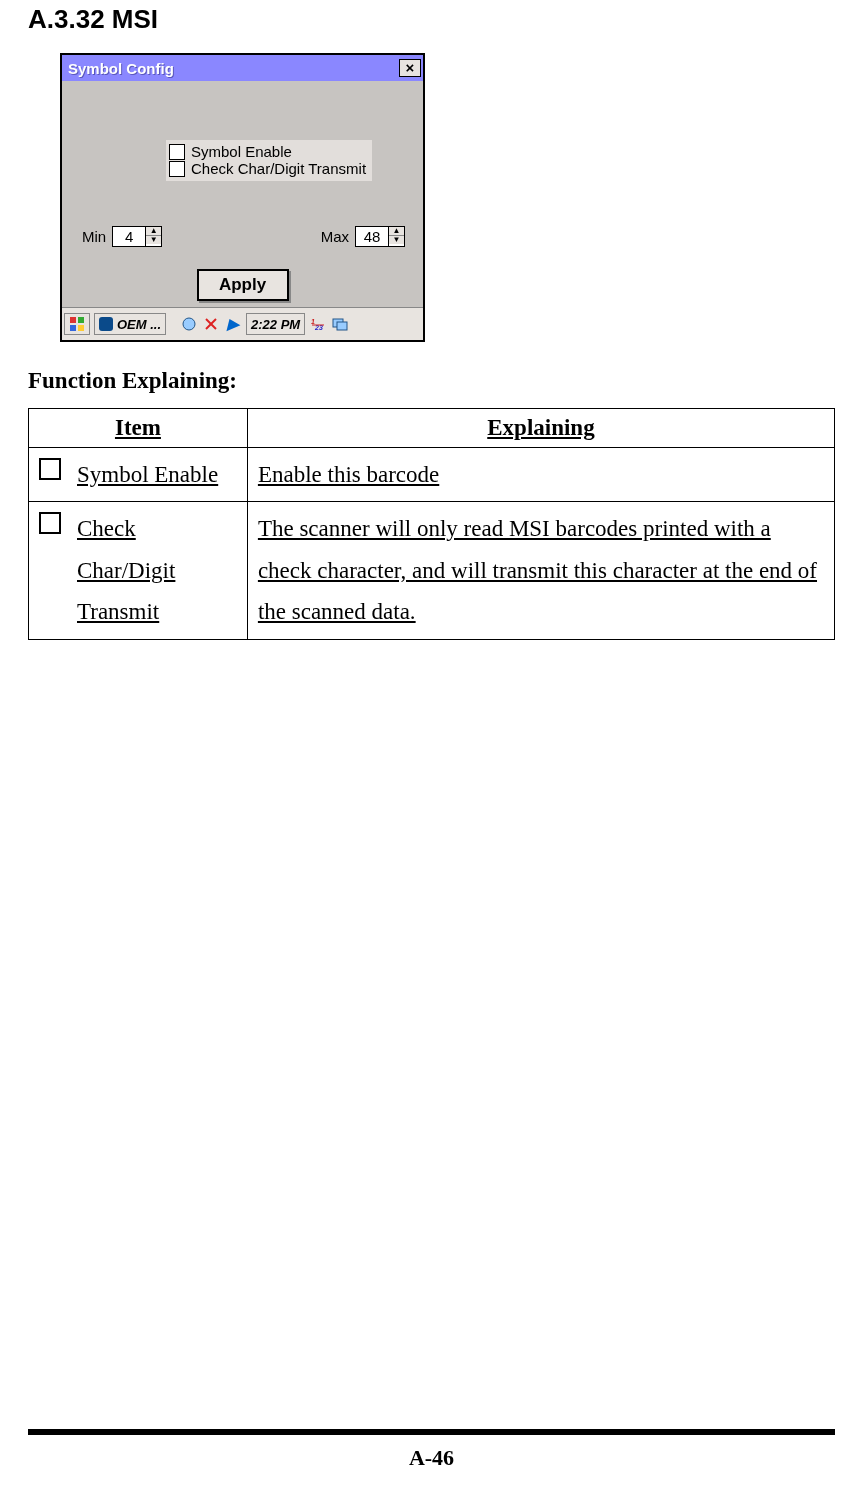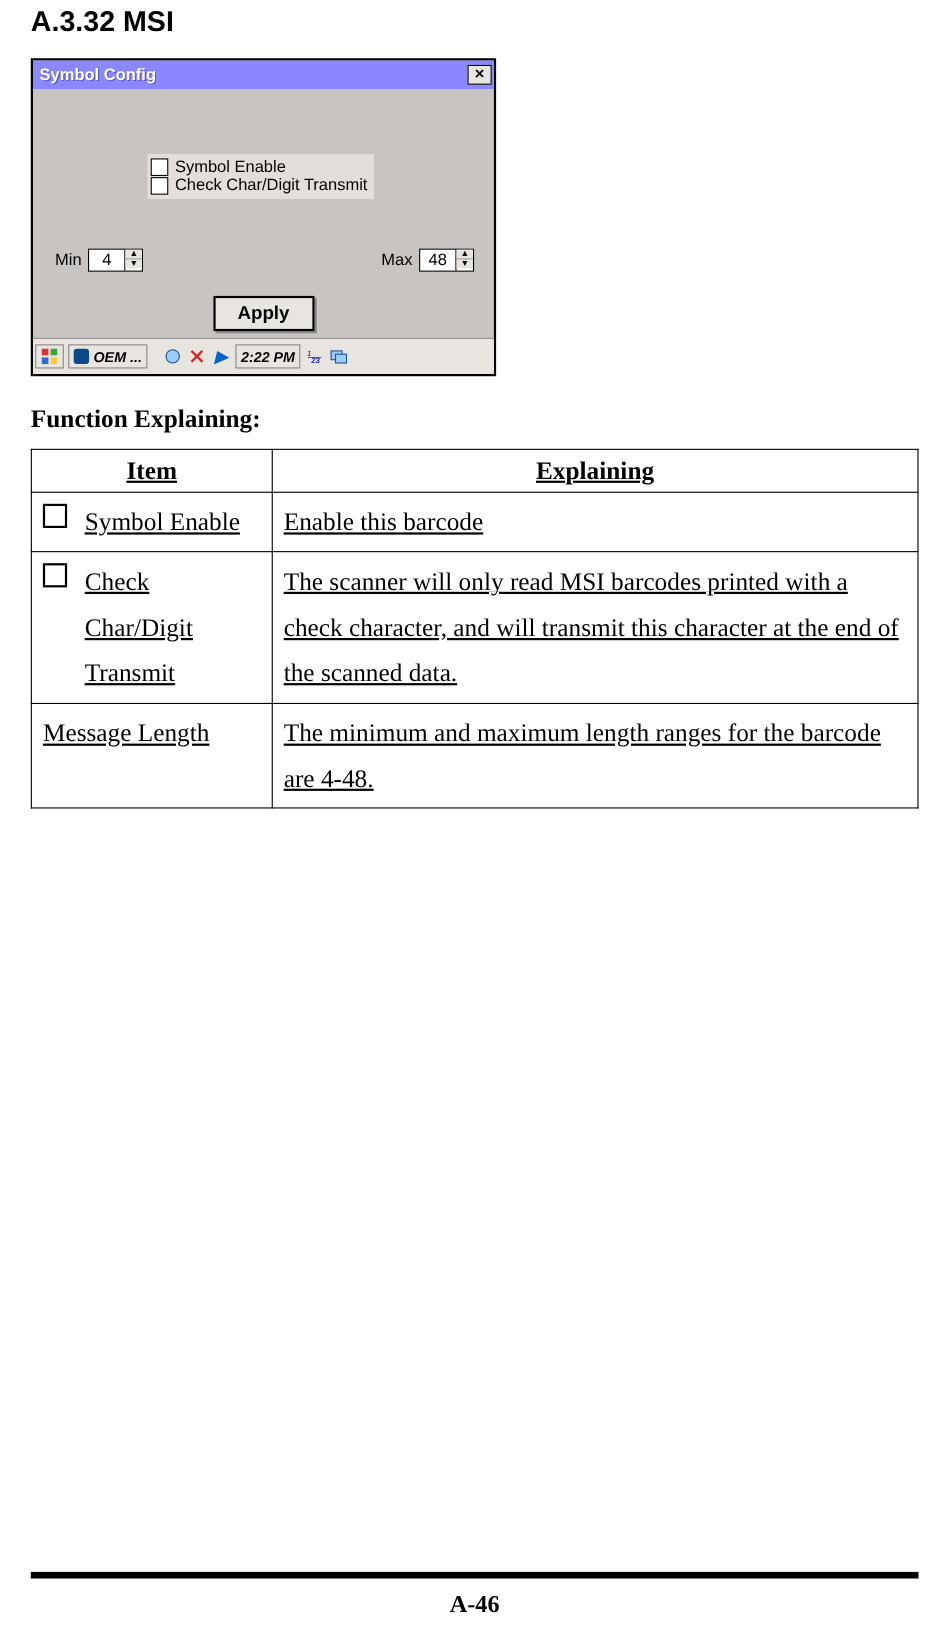--- a/index.html
+++ b/index.html
@@ -14,25 +14,26 @@
   }
   .section-title {
     font-family: Arial, Helvetica, sans-serif;
     font-weight: bold;
     font-size: 26px;
     margin: 4px 0 18px 0;
   }
 
   
   .shot {
-    width: 423px;
+    width: 365px;
     border: 2px solid #000;
     background: #c7c4c1;
     font-family: Tahoma, Arial, sans-serif;
     font-size: 15px;
+    margin-left: 32px;
   }
   .dlg-tb {
     height: 26px;
     display: flex; align-items: center; justify-content: space-between;
     background: #8a87ff;
     padding: 0 2px 0 6px;
     color: #fff;
     font-weight: bold;
   }
   .dlg-tb .ttl { text-shadow: 1px 1px 0 #5a57bb; }
@@ -235,21 +236,17 @@
     </tr>
     <tr>
       <td>
         <div class="cell-with-chk">
           <span class="cell-chk"></span>
           <span class="txt">Check Char/Digit Transmit</span>
         </div>
       </td>
       <td><span class="txt">The scanner will only read MSI barcodes printed with a check character, and will transmit this character at the end of the scanned data.</span></td>
     </tr>
-    <tr>
-      <td><span class="txt">Message Length</span></td>
-      <td><span class="txt">The minimum and maximum length ranges for the barcode are 4-48.</span></td>
-    </tr>
   </tbody>
 </table>
 
 <div class="footer-line"></div>
 <div class="page-num">A-46</div>
 
 </body></html>

